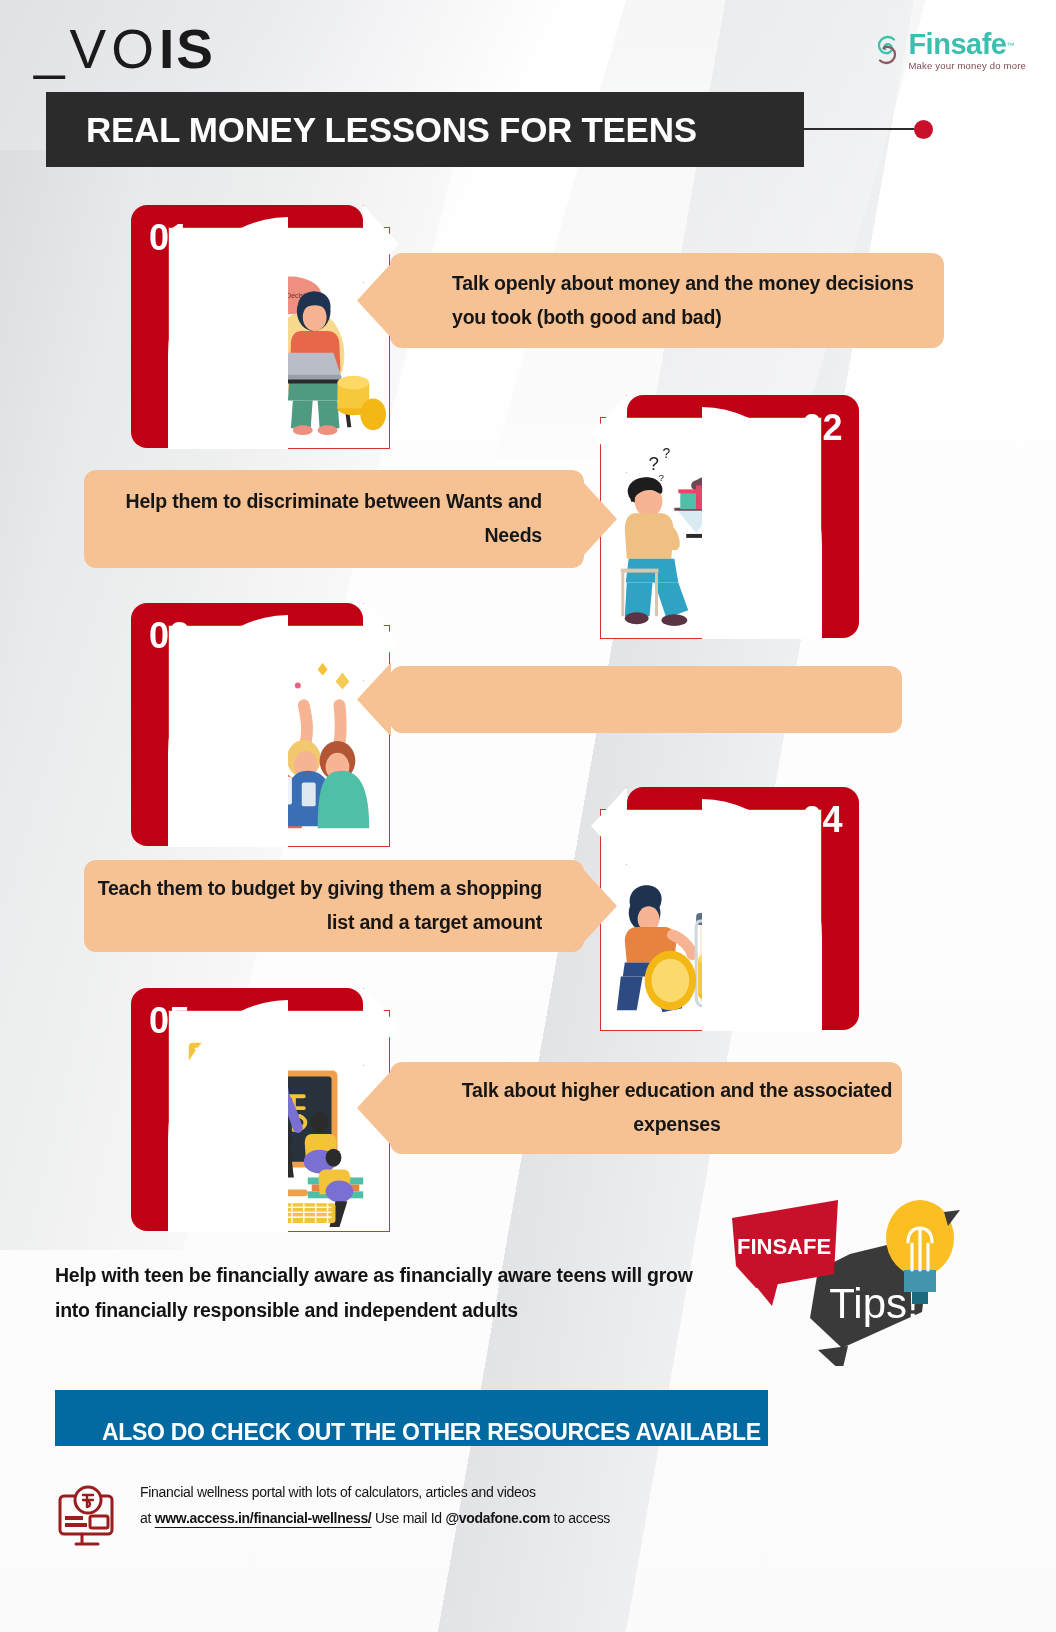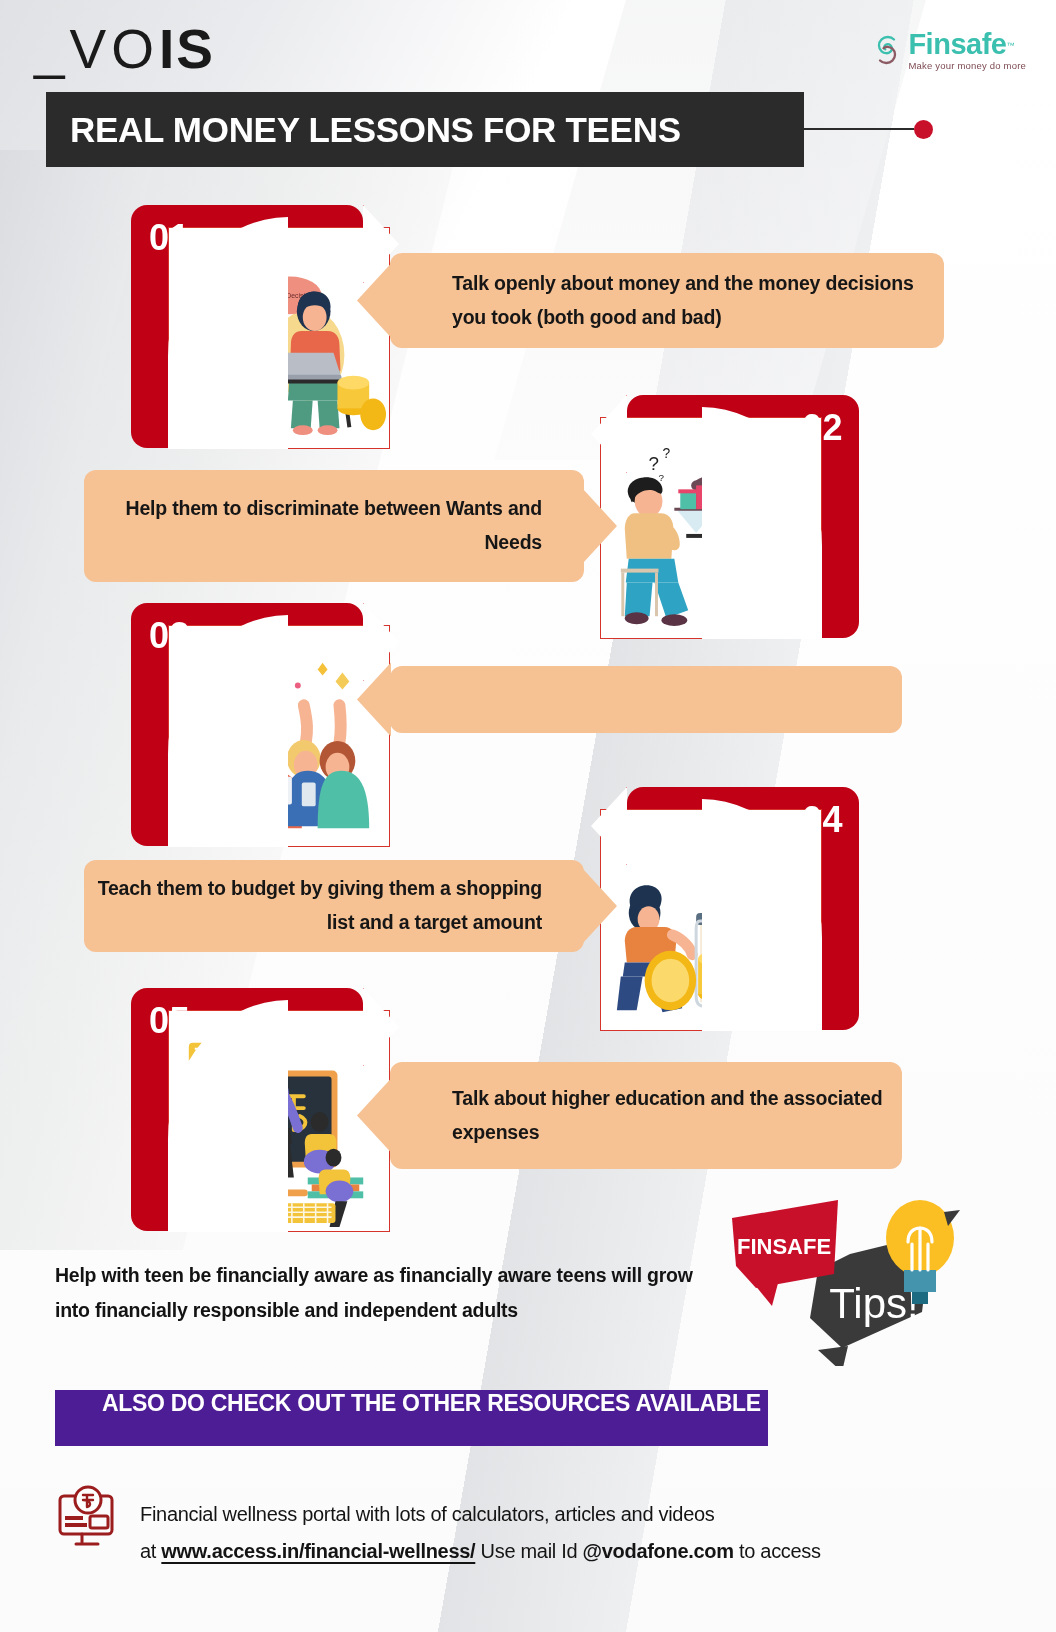--- a/index.html
+++ b/index.html
@@ -55,21 +55,21 @@
   .finsafe-tag { font-size: 9.5px; color: #7d4a52; margin-top: 2px; letter-spacing: .2px; }
 
   .title-bar {
     position: absolute; left: 46px; top: 92px;
     width: 758px; height: 75px;
     background: #2b2b2b;
     display: flex; align-items: center;
   }
   .title-bar h1 {
     color: #fff; font-size: 35px; font-weight: 700;
-    letter-spacing: -.3px; padding-left: 24px;
+    letter-spacing: -.3px; padding-left: 40px;
     font-family: "Liberation Sans", sans-serif;
   }
   .title-line {
     position: absolute; left: 804px; top: 128px;
     width: 110px; height: 2px; background: #2b2b2b;
   }
   .title-dot {
     position: absolute; left: 914px; top: 120px;
     width: 19px; height: 19px; border-radius: 50%; background: #c9102b;
   }
@@ -151,32 +151,32 @@
     font-size: 19.5px; font-weight: 600; line-height: 1.78;
     color: #131313; letter-spacing: -.25px;
   }
 
   
   .tips { position: absolute; left: 722px; top: 1196px; width: 250px; height: 170px; }
 
   
   .resources-bar {
     position: absolute; left: 55px; top: 1390px;
-    width: 713px; height: 56px; background: #4c1d95;
-    display: flex; align-items: flex-start;
+    width: 713px; height: 56px; background: #0369a1;
+    display: flex; align-items: flex-end;
   }
   .resources-bar span {
     color: #fff; font-size: 23px; font-weight: 700; letter-spacing: -.3px;
     padding-left: 47px;
   }
 
   
   .footer { position: absolute; left: 56px; top: 1480px; display: flex; gap: 22px; align-items: flex-start;}
   .footer-icon { width: 62px; height: 70px; flex: 0 0 62px; margin-top: 4px; }
-  .footer-text { font-size: 20px; line-height: 1.85; color: #141414; letter-spacing: -.3px; font-weight: 500; margin-top: 16px;}
+  .footer-text { font-size: 14px; line-height: 1.85; color: #141414; letter-spacing: -.3px; font-weight: 500;}
   .footer-text .bold { font-weight: 700; }
   .footer-text .url { font-weight: 700; text-decoration: underline; text-underline-offset: 4px; }
 </style>
 </head>
 <body>
 
 <div class="bg"></div>
 <div class="bg-band b1"></div>
 <div class="bg-band b2"></div>
 <div class="bg-band b3"></div>
@@ -293,21 +293,21 @@
             <rect x="163" y="115" width="22" height="4" fill="#2b2b2b"></rect>
             <path d="M160 72h26v18h-26z" fill="#9aa9e8"></path>
             <path d="M158 72l15-9 15 9z" fill="#7f91e0"></path>
             <path d="M164 76v12M173 76v12M182 76v12" stroke="#fff" stroke-width="2.5"></path>
           </svg>
         </div>
       </div>
       <div class="num">02</div>
       <div class="card-arrow l"></div>
     </div>
-    <div class="banner to-right" style="left:84px; top:470px; width:500px; height:112px;">
+    <div class="banner to-right" style="left:84px; top:470px; width:500px; height:98px;">
       <div class="txt">Help them to discriminate between Wants and Needs</div>
       <div class="notch right"></div>
     </div>
   </div>
 
   <div class="row">
     <div class="card" style="left:131px; top:603px;">
       <div class="curve"></div>
       <div class="inner">
         <div class="illus">
@@ -455,21 +455,21 @@
             <g stroke="#fff" stroke-width="1.6" opacity=".85">
               <path d="M66 198h98M66 203h98M66 208h98"></path>
               <path d="M76 194v20M88 194v20M100 194v20M112 194v20M124 194v20M136 194v20M148 194v20M160 194v20"></path>
             </g>
           </svg>
         </div>
       </div>
       <div class="num">05</div>
       <div class="card-arrow r"></div>
     </div>
-    <div class="banner to-left" style="left:390px; top:1062px; width:512px; height:107px;">
+    <div class="banner to-left" style="left:390px; top:1062px; width:512px; height:92px;text-align:center;">
       <div class="notch left"></div>
       <div class="txt">Talk about higher education and the associated expenses</div>
     </div>
   </div>
 
   <div class="closing">Help with teen be financially aware as financially aware teens will grow into financially responsible and independent adults</div>
 
   <div class="tips">
     <svg viewBox="0 0 250 170">
       <path d="M128 58 L210 38 L200 116 L120 152 L88 122 L96 74 Z" fill="#3a3a3a"></path>

